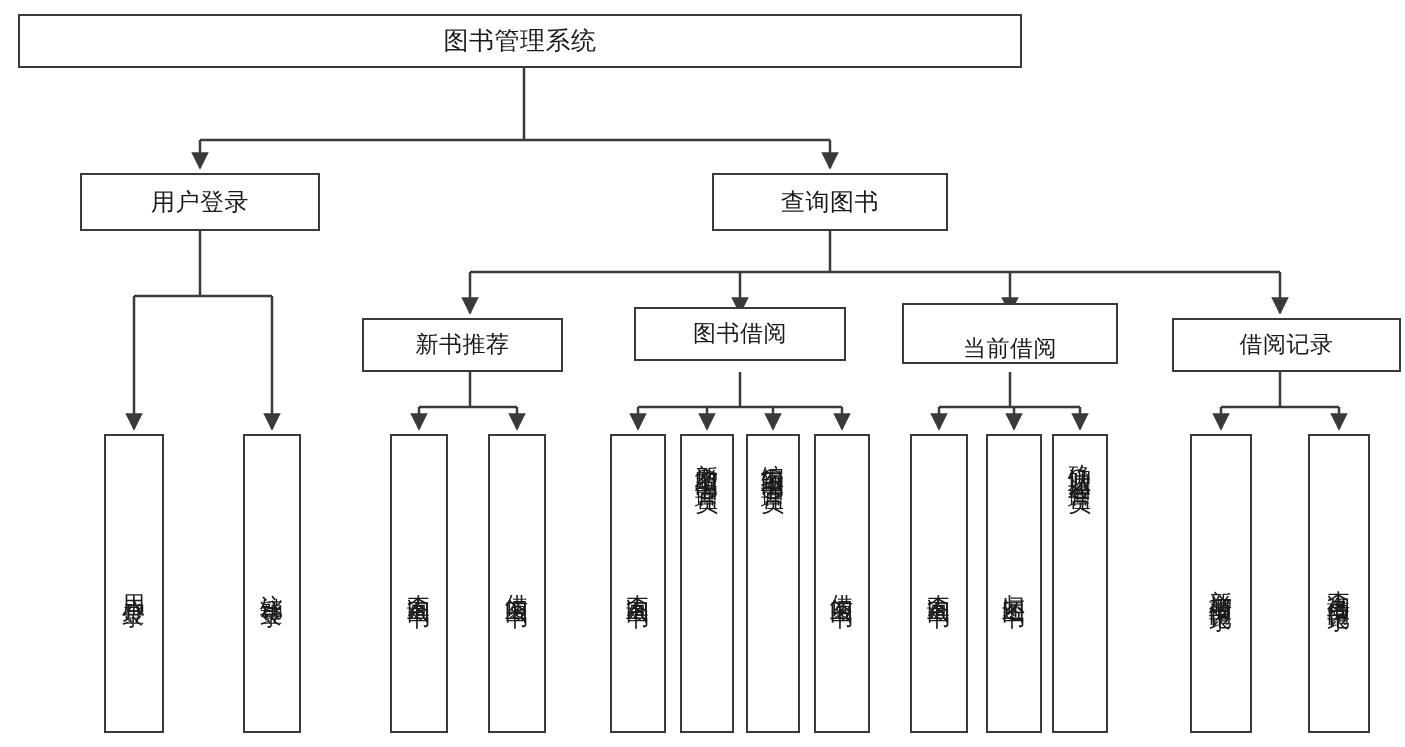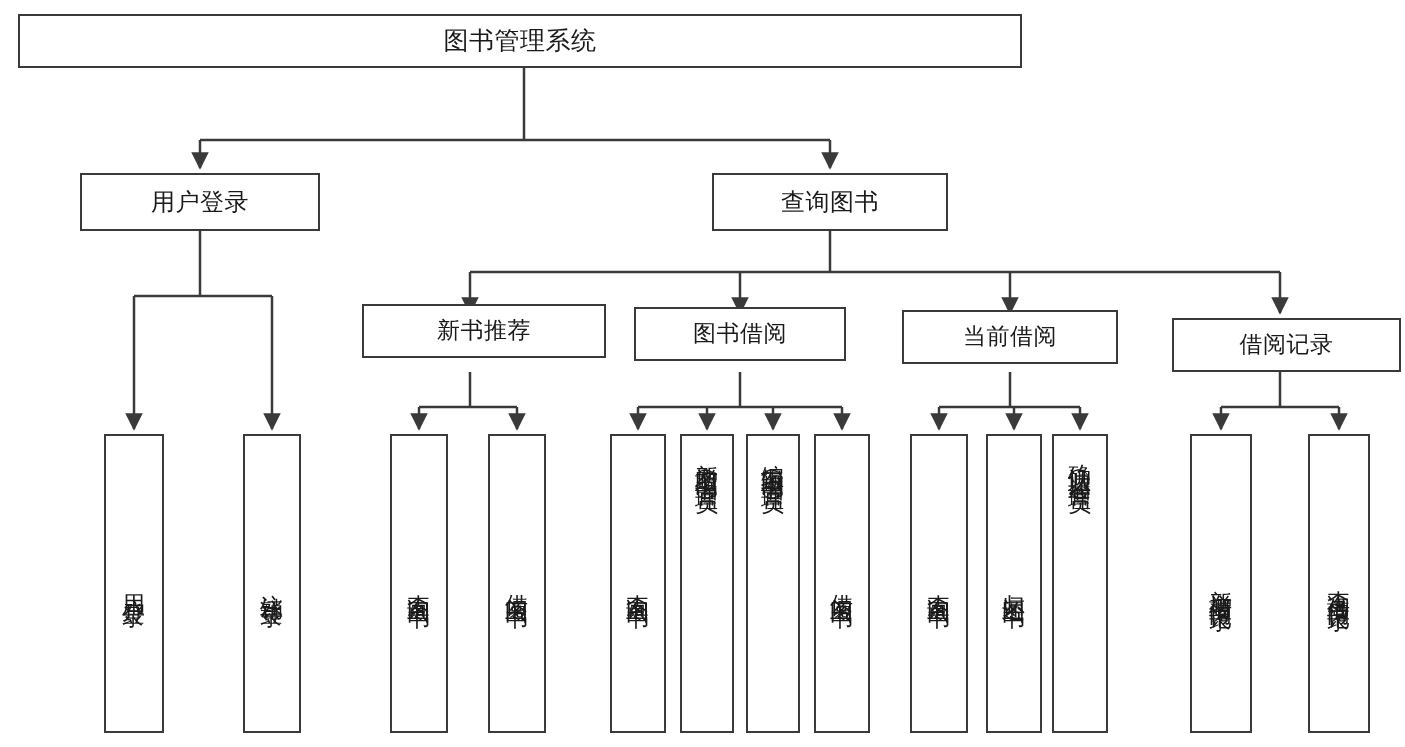--- a/index.html
+++ b/index.html
@@ -136,27 +136,27 @@
     <span class="node-label">图书管理系统</span>
   </div>
 
   <div class="node level2" style="left:80px; top:173px; width:240px; height:58px;">
     <span class="node-label">用户登录</span>
   </div>
   <div class="node level2" style="left:712px; top:173px; width:236px; height:58px;">
     <span class="node-label">查询图书</span>
   </div>
 
-  <div class="node level3" style="left:362px; top:304px; width:244px; height:54px;">
+  <div class="node level3" style="left:362px; top:318px; width:201px; height:54px;">
     <span class="node-label">新书推荐</span>
   </div>
   <div class="node level3" style="left:634px; top:307px; width:212px; height:54px;">
     <span class="node-label">图书借阅</span>
   </div>
-  <div class="node level3" style="left:902px; top:310px; width:216px; height:54px;">
+  <div class="node level3" style="left:902px; top:303px; width:216px; height:61px;align-items:flex-end;">
     <span class="node-label">当前借阅</span>
   </div>
   <div class="node level3" style="left:1172px; top:318px; width:229px; height:54px;">
     <span class="node-label">借阅记录</span>
   </div>
 
   <div class="node level3 vertical centered" style="left:104px; top:434px; width:60px; height:299px;">
     <span class="node-label">用户登录</span>
   </div>
   <div class="node level3 vertical centered" style="left:243px; top:434px; width:58px; height:299px;">

